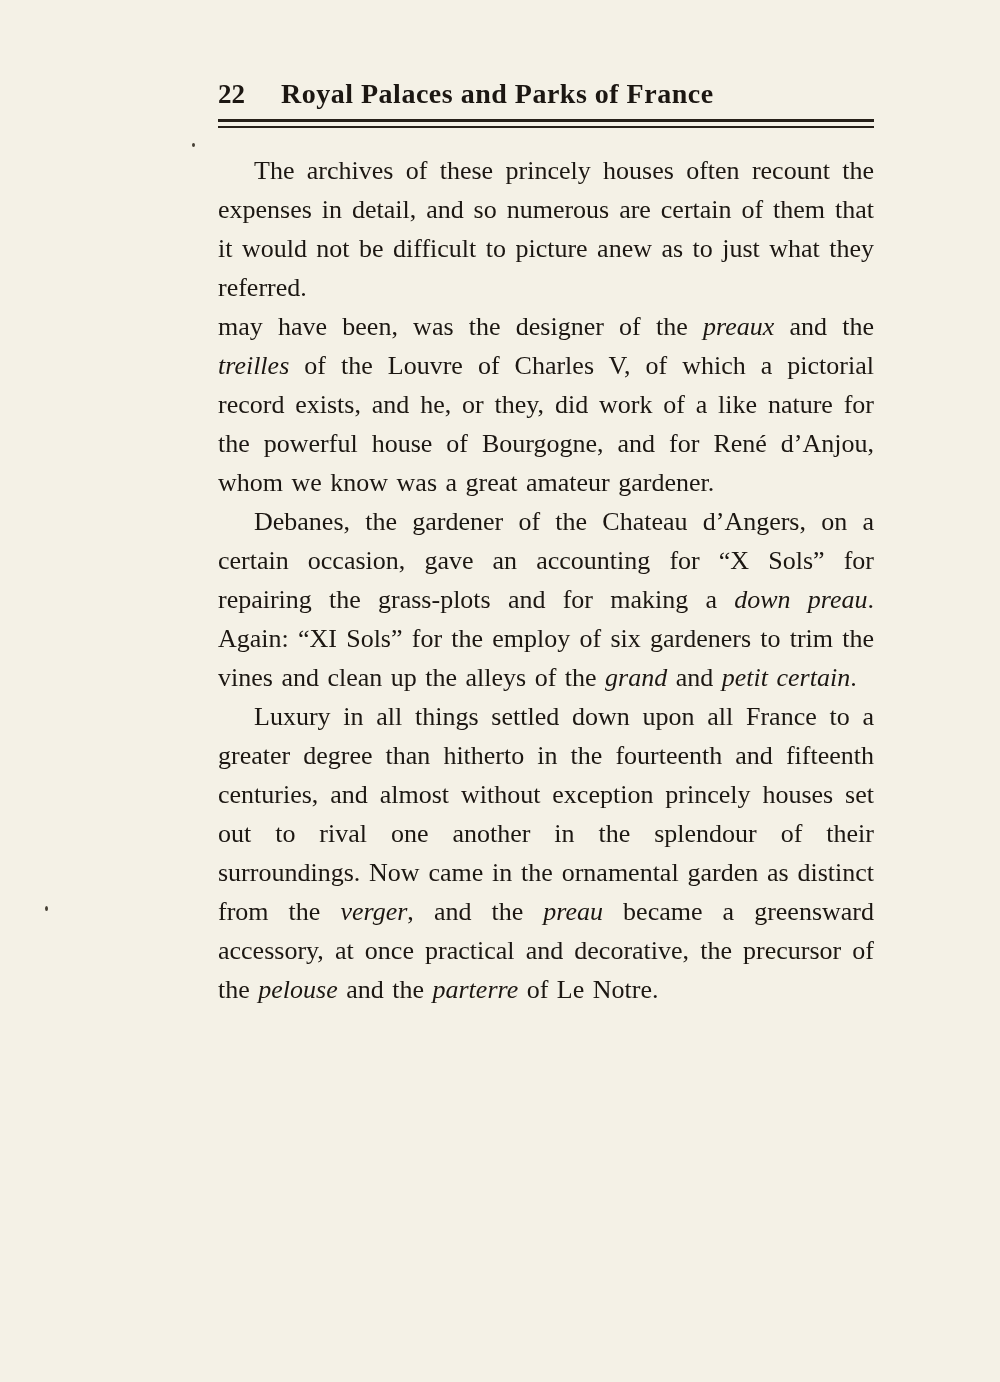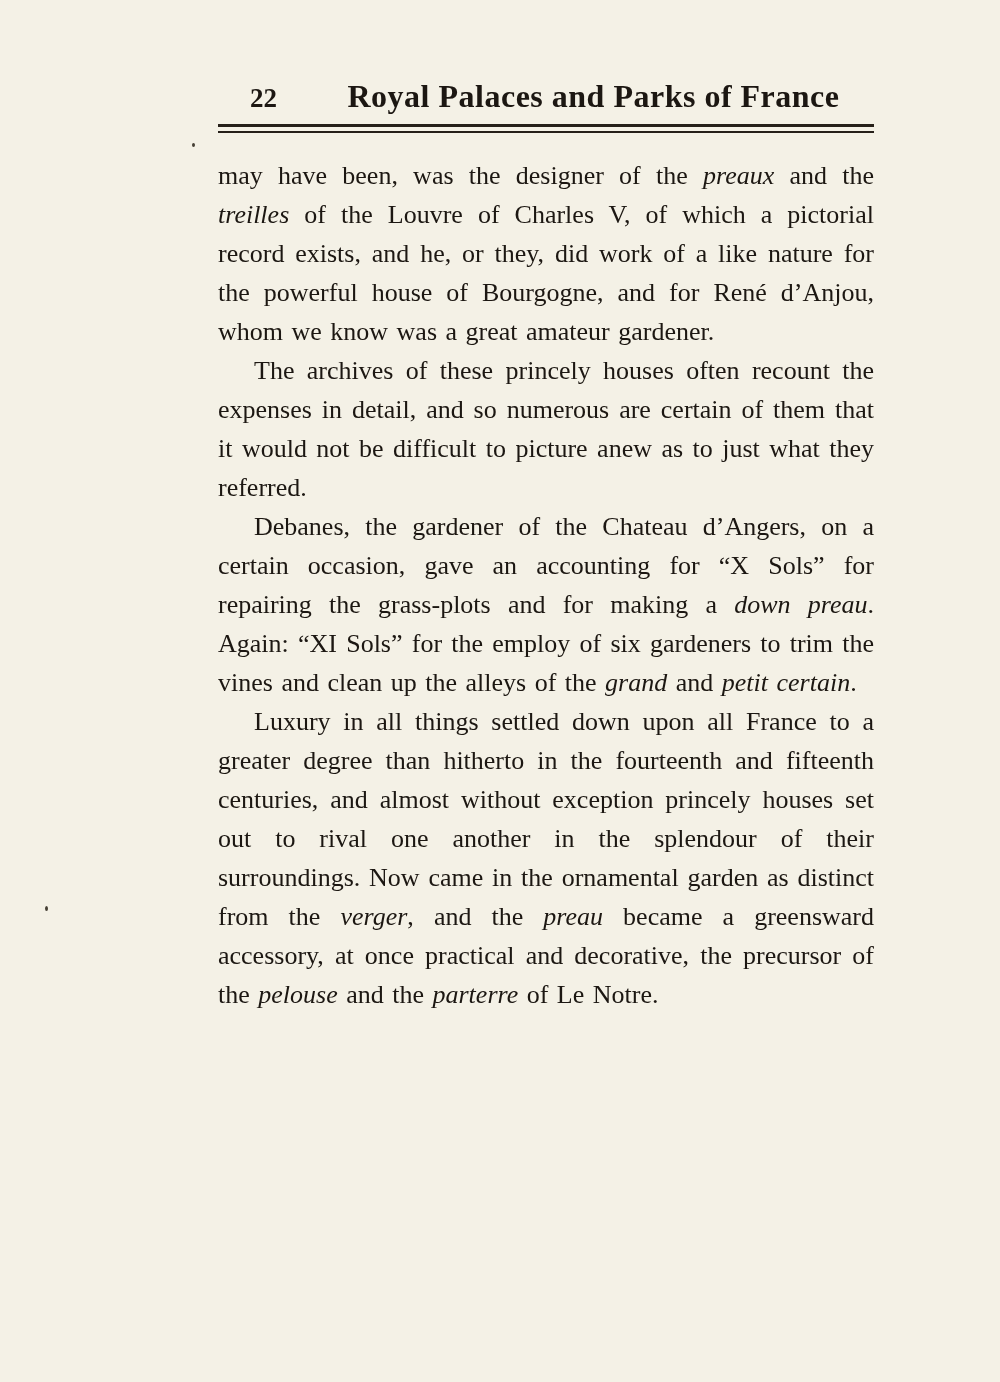--- a/index.html
+++ b/index.html
@@ -15,31 +15,29 @@
   .text-block {
     position: absolute;
     left: 218px;
     top: 78px;
     width: 656px;
   }
   .running-head {
     display: flex;
     align-items: baseline;
     font-weight: bold;
-    margin-left: 32px;
   }
   .page-number {
     font-size: 27px;
     margin-right: 36px;
     flex: 0 0 auto;
   }
   .running-title {
     flex: 1 1 auto;
-    text-align: center;
-    font-size: 32px;
+    font-size: 28px;
     letter-spacing: 0.5px;
     white-space: nowrap;
   }
   .double-rule {
     margin-top: 9px;
     height: 4px;
     border-top: 3px solid #262019;
     border-bottom: 2px solid #262019;
   }
   .body-copy {
@@ -63,21 +61,21 @@
 </head>
 <body>
 
 <div class="text-block">
   <header class="running-head">
     <span class="page-number">22</span>
     <span class="running-title">Royal Palaces and Parks of France</span>
   </header>
   <div class="double-rule"></div>
   <main class="body-copy">
+      <p class="para indent"><span>The archives of these princely houses often recount the expenses in detail, and so numerous are certain of them that it would not be difficult to picture anew as to just what they referred.</span></p>
       <p class="para"><span>may have been, was the designer of the </span><em>preaux</em><span> and the </span><em>treilles</em><span> of the Louvre of Charles V, of which a pictorial record exists, and he, or they, did work of a like nature for the powerful house of Bourgogne, and for René d’Anjou, whom we know was a great amateur gardener.</span></p>
-      <p class="para indent"><span>The archives of these princely houses often recount the expenses in detail, and so numerous are certain of them that it would not be difficult to picture anew as to just what they referred.</span></p>
       <p class="para indent"><span>Debanes, the gardener of the Chateau d’Angers, on a certain occasion, gave an accounting for “X Sols” for repairing the grass-plots and for making a </span><em>down preau</em><span>. Again: “XI Sols” for the employ of six gardeners to trim the vines and clean up the alleys of the </span><em>grand</em><span> and </span><em>petit certain</em><span>.</span></p>
       <p class="para indent"><span>Luxury in all things settled down upon all France to a greater degree than hitherto in the fourteenth and fifteenth centuries, and almost without exception princely houses set out to rival one another in the splendour of their surroundings.  Now came in the ornamental garden as distinct from the </span><em>verger</em><span>, and the </span><em>preau</em><span> became a greensward accessory, at once practical and decorative, the precursor of the </span><em>pelouse</em><span> and the </span><em>parterre</em><span> of Le Notre.</span></p>
     </main>
 </div>
 
 <span class="speck a"></span>
 <span class="speck b"></span>
 
 </body></html>

